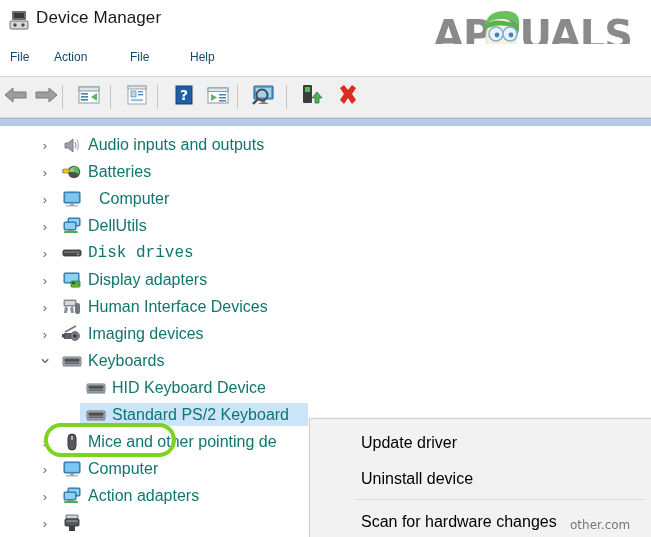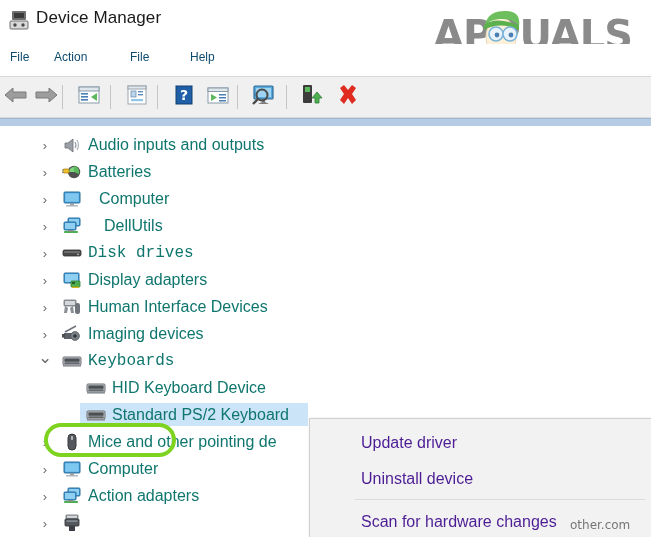--- a/index.html
+++ b/index.html
@@ -131,21 +131,21 @@
     border: 1px solid #cfcfcf;
     box-shadow: 1px 1px 3px rgba(0,0,0,0.18);
   }
   .ctx-item {
     position: absolute; left: 0;
     width: 342px; height: 30px;
     display: flex; align-items: center;
   }
   .ctx-item .ctxlbl {
     margin-left: 51px;
-    font-size: 16px; color: #4c1d95;
+    font-size: 16px; color: #000000;
     white-space: nowrap;
     text-align: center;
   }
   .ctx-sep {
     position: absolute; left: 45px; top: 80px;
     width: 290px; height: 1px;
     background: #dcdcdc;
   }
   .ctx-highlight {
     position: absolute;
@@ -347,21 +347,21 @@
     <div class="row" style="top: 87px; width: 651px;">
       <span class="chev" style="left: 38px; top: 6px;">›</span>
       <span class="ico" style="left: 62px; top: 3px;"><svg width="20" height="20" viewBox="0 0 20 20">
           <rect x="6" y="2" width="12" height="8" rx="1" fill="#3d9ad6" stroke="#2a6f9e" stroke-width="1"></rect>
           <rect x="7" y="3" width="10" height="6" fill="#8fd0f2"></rect>
           <rect x="2" y="6" width="12" height="8" rx="1" fill="#3d9ad6" stroke="#2a6f9e" stroke-width="1"></rect>
           <rect x="3" y="7" width="10" height="6" fill="#8fd0f2"></rect>
           <rect x="2" y="15" width="14" height="2" rx="0.7" fill="#4caf50"></rect>
           <rect x="6" y="14" width="5" height="1.6" fill="#8a8a8a"></rect>
         </svg></span>
-      <span class="lbl" style="left: 88px; top: 3px; margin-left: 16px;">DellUtils</span>
+      <span class="lbl" style="left: 88px; top: 3px;">DellUtils</span>
     </div>
     <div class="row" style="top: 114px; width: 651px;">
       <span class="chev" style="left: 38px; top: 6px;">›</span>
       <span class="ico" style="left: 62px; top: 3px;"><svg width="20" height="20" viewBox="0 0 20 20">
           <rect x="1" y="7" width="18" height="6" rx="1.4" fill="#4a4a4a" stroke="#2f2f2f" stroke-width="0.8"></rect>
           <rect x="2" y="8" width="16" height="2" rx="0.8" fill="#6e6e6e"></rect>
           <circle cx="16" cy="11.4" r="0.9" fill="#b6b6b6"></circle>
         </svg></span>
       <span class="lbl" style="left: 88px; top: 3px; font-family: Liberation Mono, monospace;">Disk drives</span>
     </div>
@@ -399,21 +399,21 @@
       <span class="lbl" style="left: 88px; top: 3px;">Imaging devices</span>
     </div>
     <div class="row" style="top: 222px; width: 651px;">
       <span class="chev" style="left: 38px; top: 6px; font-size: 17px; margin-top: -4px;">⌄</span>
       <span class="ico" style="left: 62px; top: 3px;"><svg width="20" height="20" viewBox="0 0 20 20">
           <rect x="1" y="6" width="18" height="8" rx="1" fill="#c9cdd1" stroke="#6a6f74" stroke-width="1"></rect>
           <rect x="2.4" y="7.4" width="15.2" height="3.4" fill="#4a4f54"></rect>
           <rect x="2.4" y="11.4" width="15.2" height="1.4" fill="#4a4f54"></rect>
           <rect x="1" y="14" width="18" height="1.6" fill="#8a9096"></rect>
         </svg></span>
-      <span class="lbl" style="left: 88px; top: 3px; font-family: Liberation Mono, monospace;">Keyboards</span>
+      <span class="lbl" style="left: 88px; top: 3px;">Keyboards</span>
     </div>
     <div class="row" style="top: 249px; width: 651px;">
       <span class="ico" style="left: 86px; top: 3px;"><svg width="20" height="20" viewBox="0 0 20 20">
           <rect x="1" y="6" width="18" height="8" rx="1" fill="#c9cdd1" stroke="#6a6f74" stroke-width="1"></rect>
           <rect x="2.4" y="7.4" width="15.2" height="3.4" fill="#4a4f54"></rect>
           <rect x="2.4" y="11.4" width="15.2" height="1.4" fill="#4a4f54"></rect>
           <rect x="1" y="14" width="18" height="1.6" fill="#8a9096"></rect>
         </svg></span>
       <span class="lbl" style="left: 112px; top: 3px;">HID Keyboard Device</span>
     </div>

